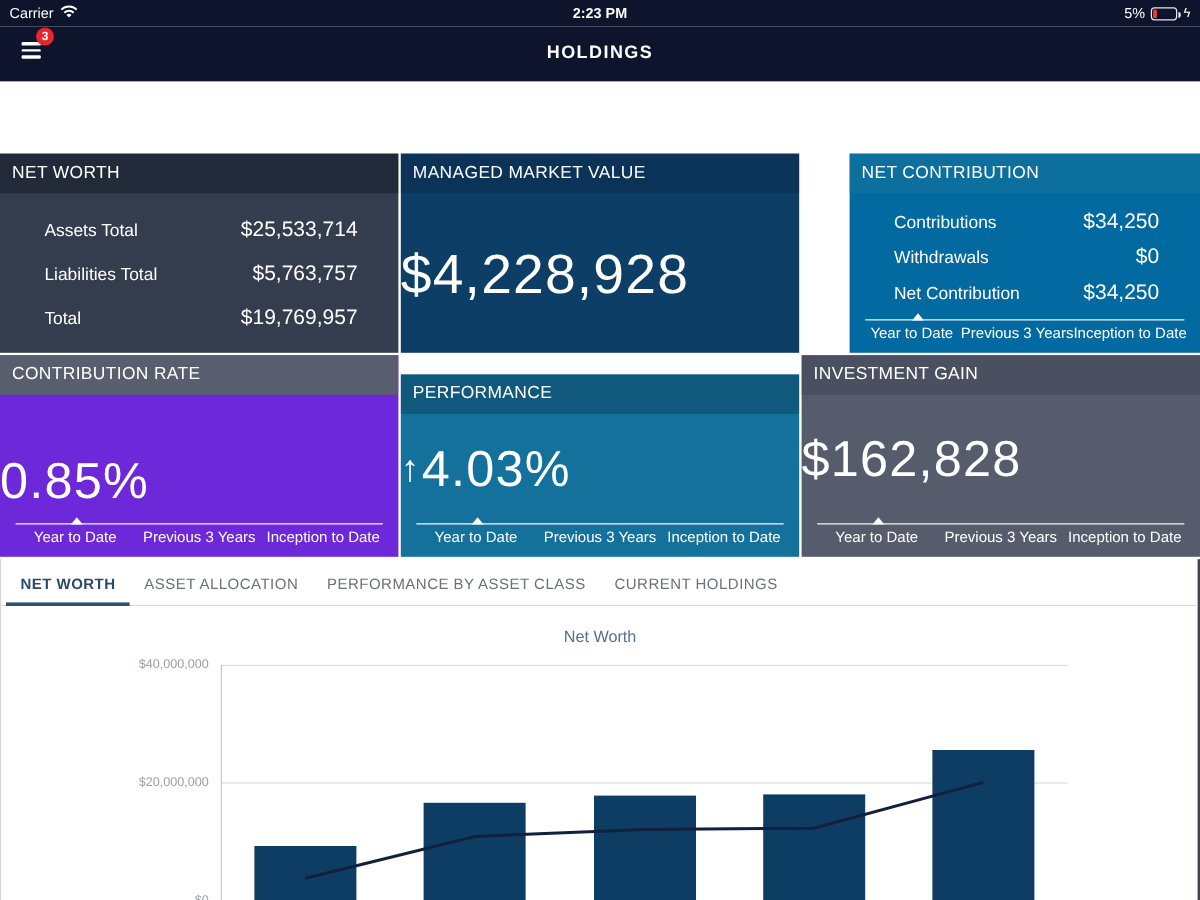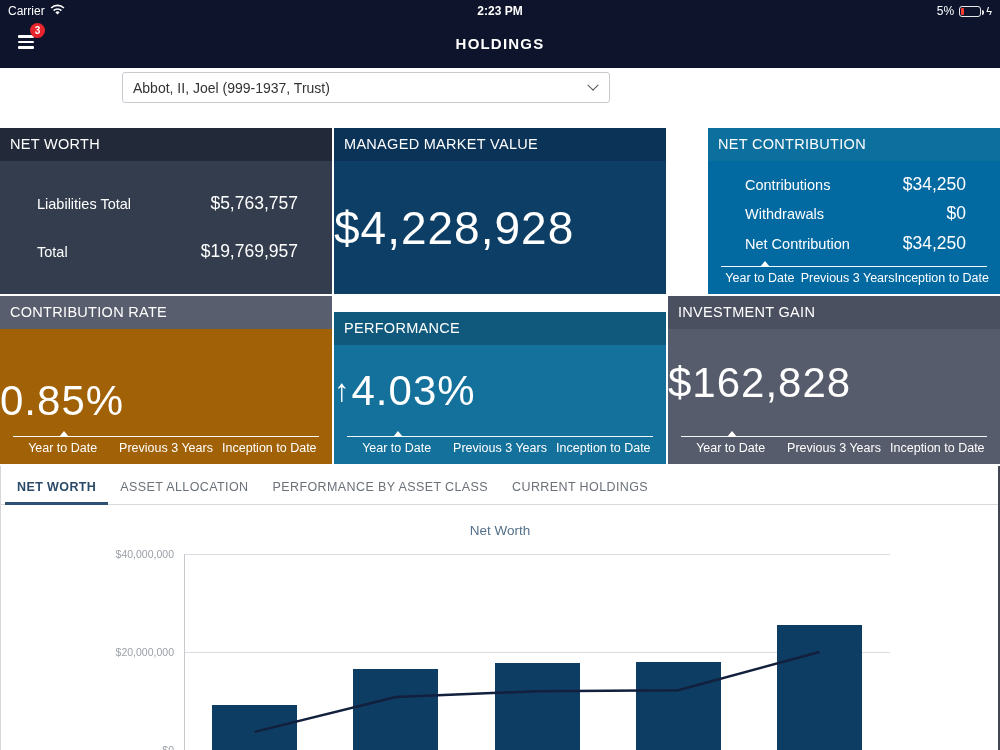--- a/index.html
+++ b/index.html
@@ -65,21 +65,21 @@
     position:absolute; top:128px; left:0; width:1000px;
     display:grid; grid-template-columns:1fr 1fr 1fr; grid-template-rows:166px 168px;
     gap:2px; background:#fff;
   }
   .tile { position:relative; display:flex; flex-direction:column; overflow:hidden; color:#fff; }
   .tile-header { flex:0 0 33px; line-height:33px; padding-left:10px; font-size:14.5px; letter-spacing:.3px; font-weight:400; }
   .tile-body { flex:1; display:flex; flex-direction:column; }
   .t-networth   .tile-header{ background:#222a39; } .t-networth   { background:#343d4e; }
   .t-mmv        .tile-header{ background:#0a3357; } .t-mmv        { background:#0d3f66; }
   .t-netcontrib .tile-header{ background:#0c6f9e; } .t-netcontrib { background:#0369a1;margin-left:40px; }
-  .t-controate  .tile-header{ background:#585e6d; } .t-controate  { background:#a16207;gap:36px; }
+  .t-controate  .tile-header{ background:#585e6d; } .t-controate  { background:#6d28d9;gap:36px; }
   .t-perf       .tile-header{ background:#11597c; } .t-perf       { background:#14719c;margin-top:16px; }
   .t-invgain    .tile-header{ background:#4a5060; } .t-invgain    { background:#565c6b; }
   .kv-rows { flex:1; display:flex; flex-direction:column; justify-content:space-evenly; padding:4px 34px 4px 37px; }
   .kv-row { display:flex; justify-content:space-between; align-items:baseline; }
   .kv-label { font-size:14.5px; font-weight:300; }
   .kv-value { font-size:17.5px; font-weight:400; }
   .big-wrap { flex:1; display:flex; align-items:center; justify-content:flex-start; }
   .big-value { font-size:42px; font-weight:200; letter-spacing:1px; }
   .t-mmv .big-value { font-size:46px; }
   .up-arrow { font-size:31px; font-weight:300; margin-right:2px; }
@@ -143,36 +143,36 @@
           <span></span>
           <span></span>
         </span>
       <span class="badge">3</span>
     </div>
     <div class="nav-title">HOLDINGS</div>
   </div>
 
   <div class="finder">
     <span class="finder-label">FIND DATA FOR</span>
-    <div class="entity-select">
-      <span>Abbot, II, Joel (999-1937, Trust)</span>
-      <span class="chev-down"></span>
-    </div>
     <div class="hide-tiles">
       <span>HIDE TILES</span>
       <span class="chev-up"></span>
     </div>
   </div>
 
   <div class="tiles">
 
     <div class="tile t-networth">
       <div class="tile-header">NET WORTH</div>
       <div class="tile-body">
         <div class="kv-rows">
+          <div class="kv-row">
+            <span class="kv-label">Assets Total</span>
+            <span class="kv-value">$25,533,714</span>
+          </div>
           <div class="kv-row">
             <span class="kv-label">Liabilities Total</span>
             <span class="kv-value">$5,763,757</span>
           </div>
           <div class="kv-row">
             <span class="kv-label">Total</span>
             <span class="kv-value">$19,769,957</span>
           </div>
         </div>
       </div>

